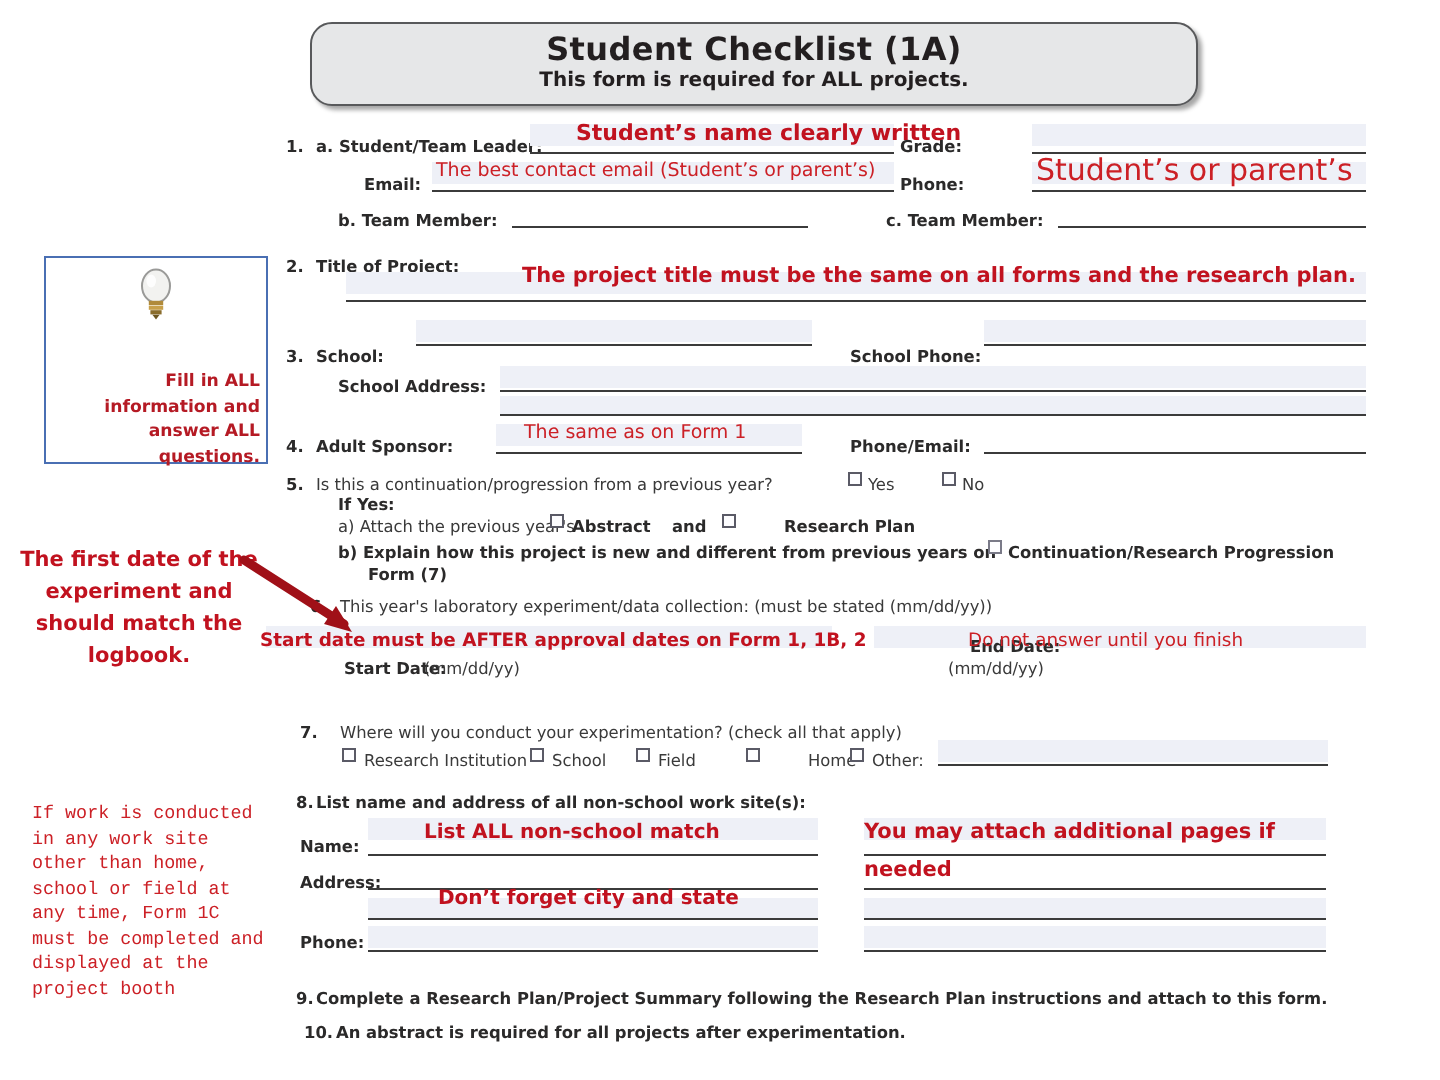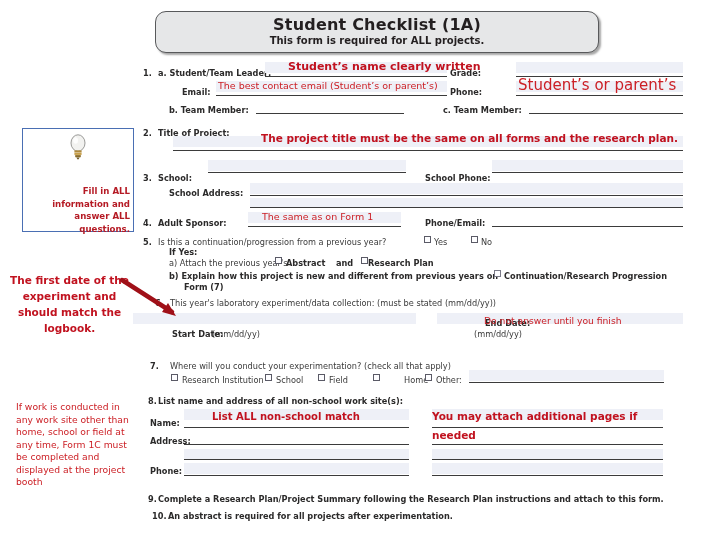--- a/index.html
+++ b/index.html
@@ -174,21 +174,21 @@
   <div class="cbx abs" style="left:471px;top:236px;"></div>
   <div class="fl reg abs" style="left:481px;top:237px;">No</div>
 
   <div class="fl abs" style="left:169px;top:247px;">If Yes:</div>
 
   <div class="fl reg abs" style="left:169px;top:258px;">a) Attach the previous year's</div>
   <div class="cbx abs" style="left:275px;top:257px;"></div>
   <div class="fl abs" style="left:286px;top:258px;">Abstract</div>
   <div class="fl abs" style="left:336px;top:258px;">and</div>
   <div class="cbx abs" style="left:361px;top:257px;"></div>
-  <div class="fl abs" style="left:368px;top:258px;text-align:right;">Research Plan</div>
+  <div class="fl abs" style="left:392px;top:258px;text-align:right;">Research Plan</div>
 
   <div class="fl abs" style="left:169px;top:271px;">b) Explain how this project is new and different from previous years on</div>
   <div class="cbx thin abs" style="left:494px;top:270px;"></div>
   <div class="fl abs" style="left:504px;top:271px;">Continuation/Research Progression</div>
   <div class="fl abs" style="left:184px;top:282px;">Form (7)</div>
 
   <div class="fl num abs" style="left:155px;top:298px;">6.</div>
   <div class="fl reg abs" style="left:170px;top:298px;">This year's laboratory experiment/data collection: (must be stated (mm/dd/yy))</div>
 
   <div class="field abs" style="left:133px;top:313px;width:283px;"></div>
@@ -245,23 +245,25 @@
   <div class="fl abs" style="left:168px;top:511px;">An abstract is required for all projects after experimentation.</div>
 
   <div class="ann abs" style="left:288px;top:61px;font-size:11px;">Student’s name clearly written</div>
   <div class="ann thin abs" style="left:218px;top:80px;font-size:9.5px;">The best contact email (Student’s or parent’s)</div>
   <div class="ann thin abs" style="left:518px;top:80px;font-size:15px;">Student’s  or parent’s</div>
 
   <div class="ann abs" style="left:261px;top:133px;font-size:10.5px;">The project title must be the same on all forms and the research plan.</div>
 
   <div class="ann thin abs" style="left:262px;top:211px;font-size:9.5px;">The same as on Form 1</div>
 
+  <div class="ann abs" style="left:130px;top:315px;font-size:9.2px;">Start date must be AFTER approval dates on Form 1, 1B, 2</div>
   <div class="ann thin abs" style="left:484px;top:315px;font-size:9.2px;">Do not answer until you finish</div>
 
   <div class="ann abs" style="left:212px;top:411px;font-size:10px;">List ALL  non-school match</div>
+  <div class="ann abs" style="left:219px;top:444px;font-size:10px;">Don’t forget city and state</div>
   <div class="ann abs" style="left:432px;top:411px;font-size:10.5px;">You may attach additional pages if</div>
   <div class="ann abs" style="left:432px;top:430px;font-size:10.5px;">needed</div>
 
   <div class="abs" id="tip-box">
     <svg id="bulb" viewBox="0 0 22 28">
       <ellipse cx="11" cy="10" rx="7" ry="8.2" fill="#f2f2f0" stroke="#9a9a98" stroke-width="1"></ellipse>
       <ellipse cx="8.6" cy="7.5" rx="2.4" ry="3.2" fill="#ffffff" opacity=".85"></ellipse>
       <rect x="7.4" y="17.4" width="7.2" height="2.1" fill="#b08a3a"></rect>
       <rect x="7.4" y="19.8" width="7.2" height="2.1" fill="#c8a04a"></rect>
       <rect x="8.2" y="22.1" width="5.6" height="2.1" fill="#8a6d2c"></rect>
@@ -270,15 +272,15 @@
     <div id="tip-text">Fill in ALL information and answer ALL questions.</div>
   </div>
 
   <div class="ann abs" style="left:2px;top:272px;width:135px;text-align:center;font-size:10.5px;line-height:16px;">The first date of the experiment and should match the logbook.</div>
 
   <svg id="red-arrow" viewBox="0 0 70 44">
     <line x1="4" y1="4" x2="54" y2="36" stroke="#a01018" stroke-width="4.5" stroke-linecap="round"></line>
     <path d="M58 40 L44 36 L50 27 Z" fill="#a01018"></path>
   </svg>
 
-  <div class="ann thin abs" style="left:16px;top:401px;width:118px;text-align:left;font-size:9.2px;line-height:12.5px;">If work is conducted in any work site other than home, school or field at any time, Form 1C must be completed and displayed at the project booth</div>
+  <div class="ann thin abs" style="left:16px;top:401px;width:118px;text-align:left;font-size:9.2px;line-height:12.5px;font-family:Liberation Mono, monospace;">If work is conducted in any work site other than home, school or field at any time, Form 1C must be completed and displayed at the project booth</div>
 
 </div>
 
 </body></html>

